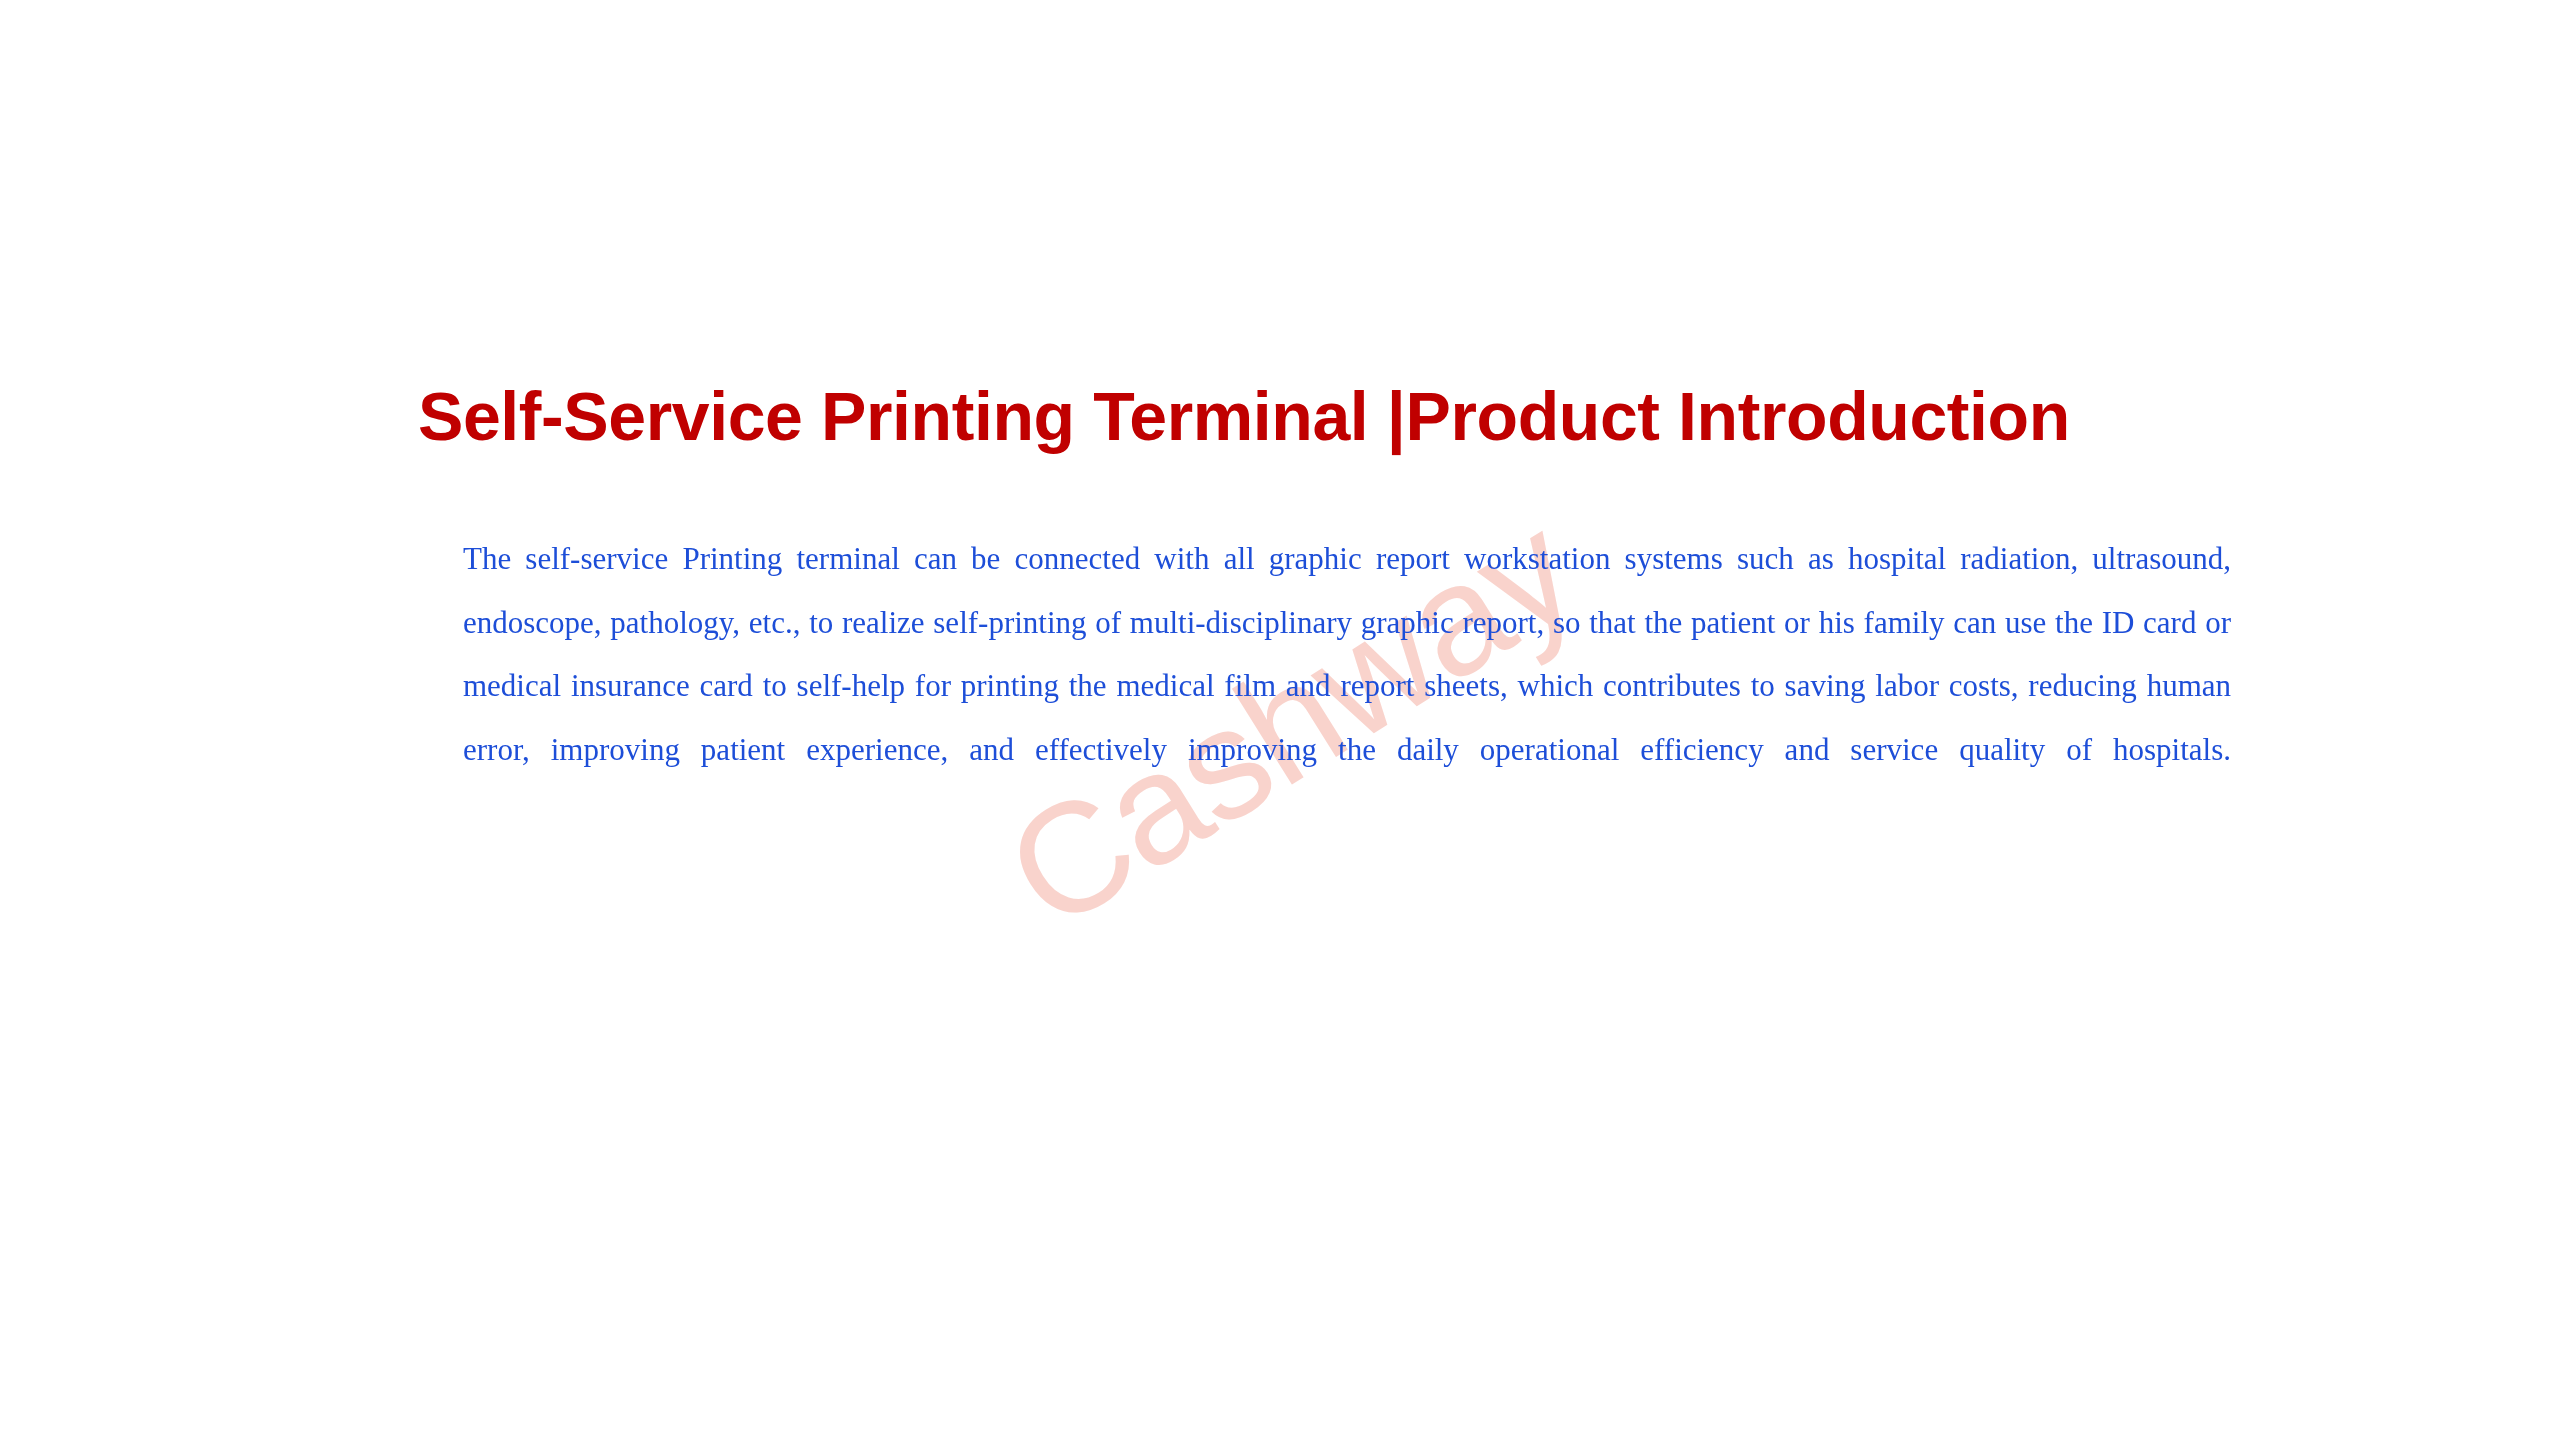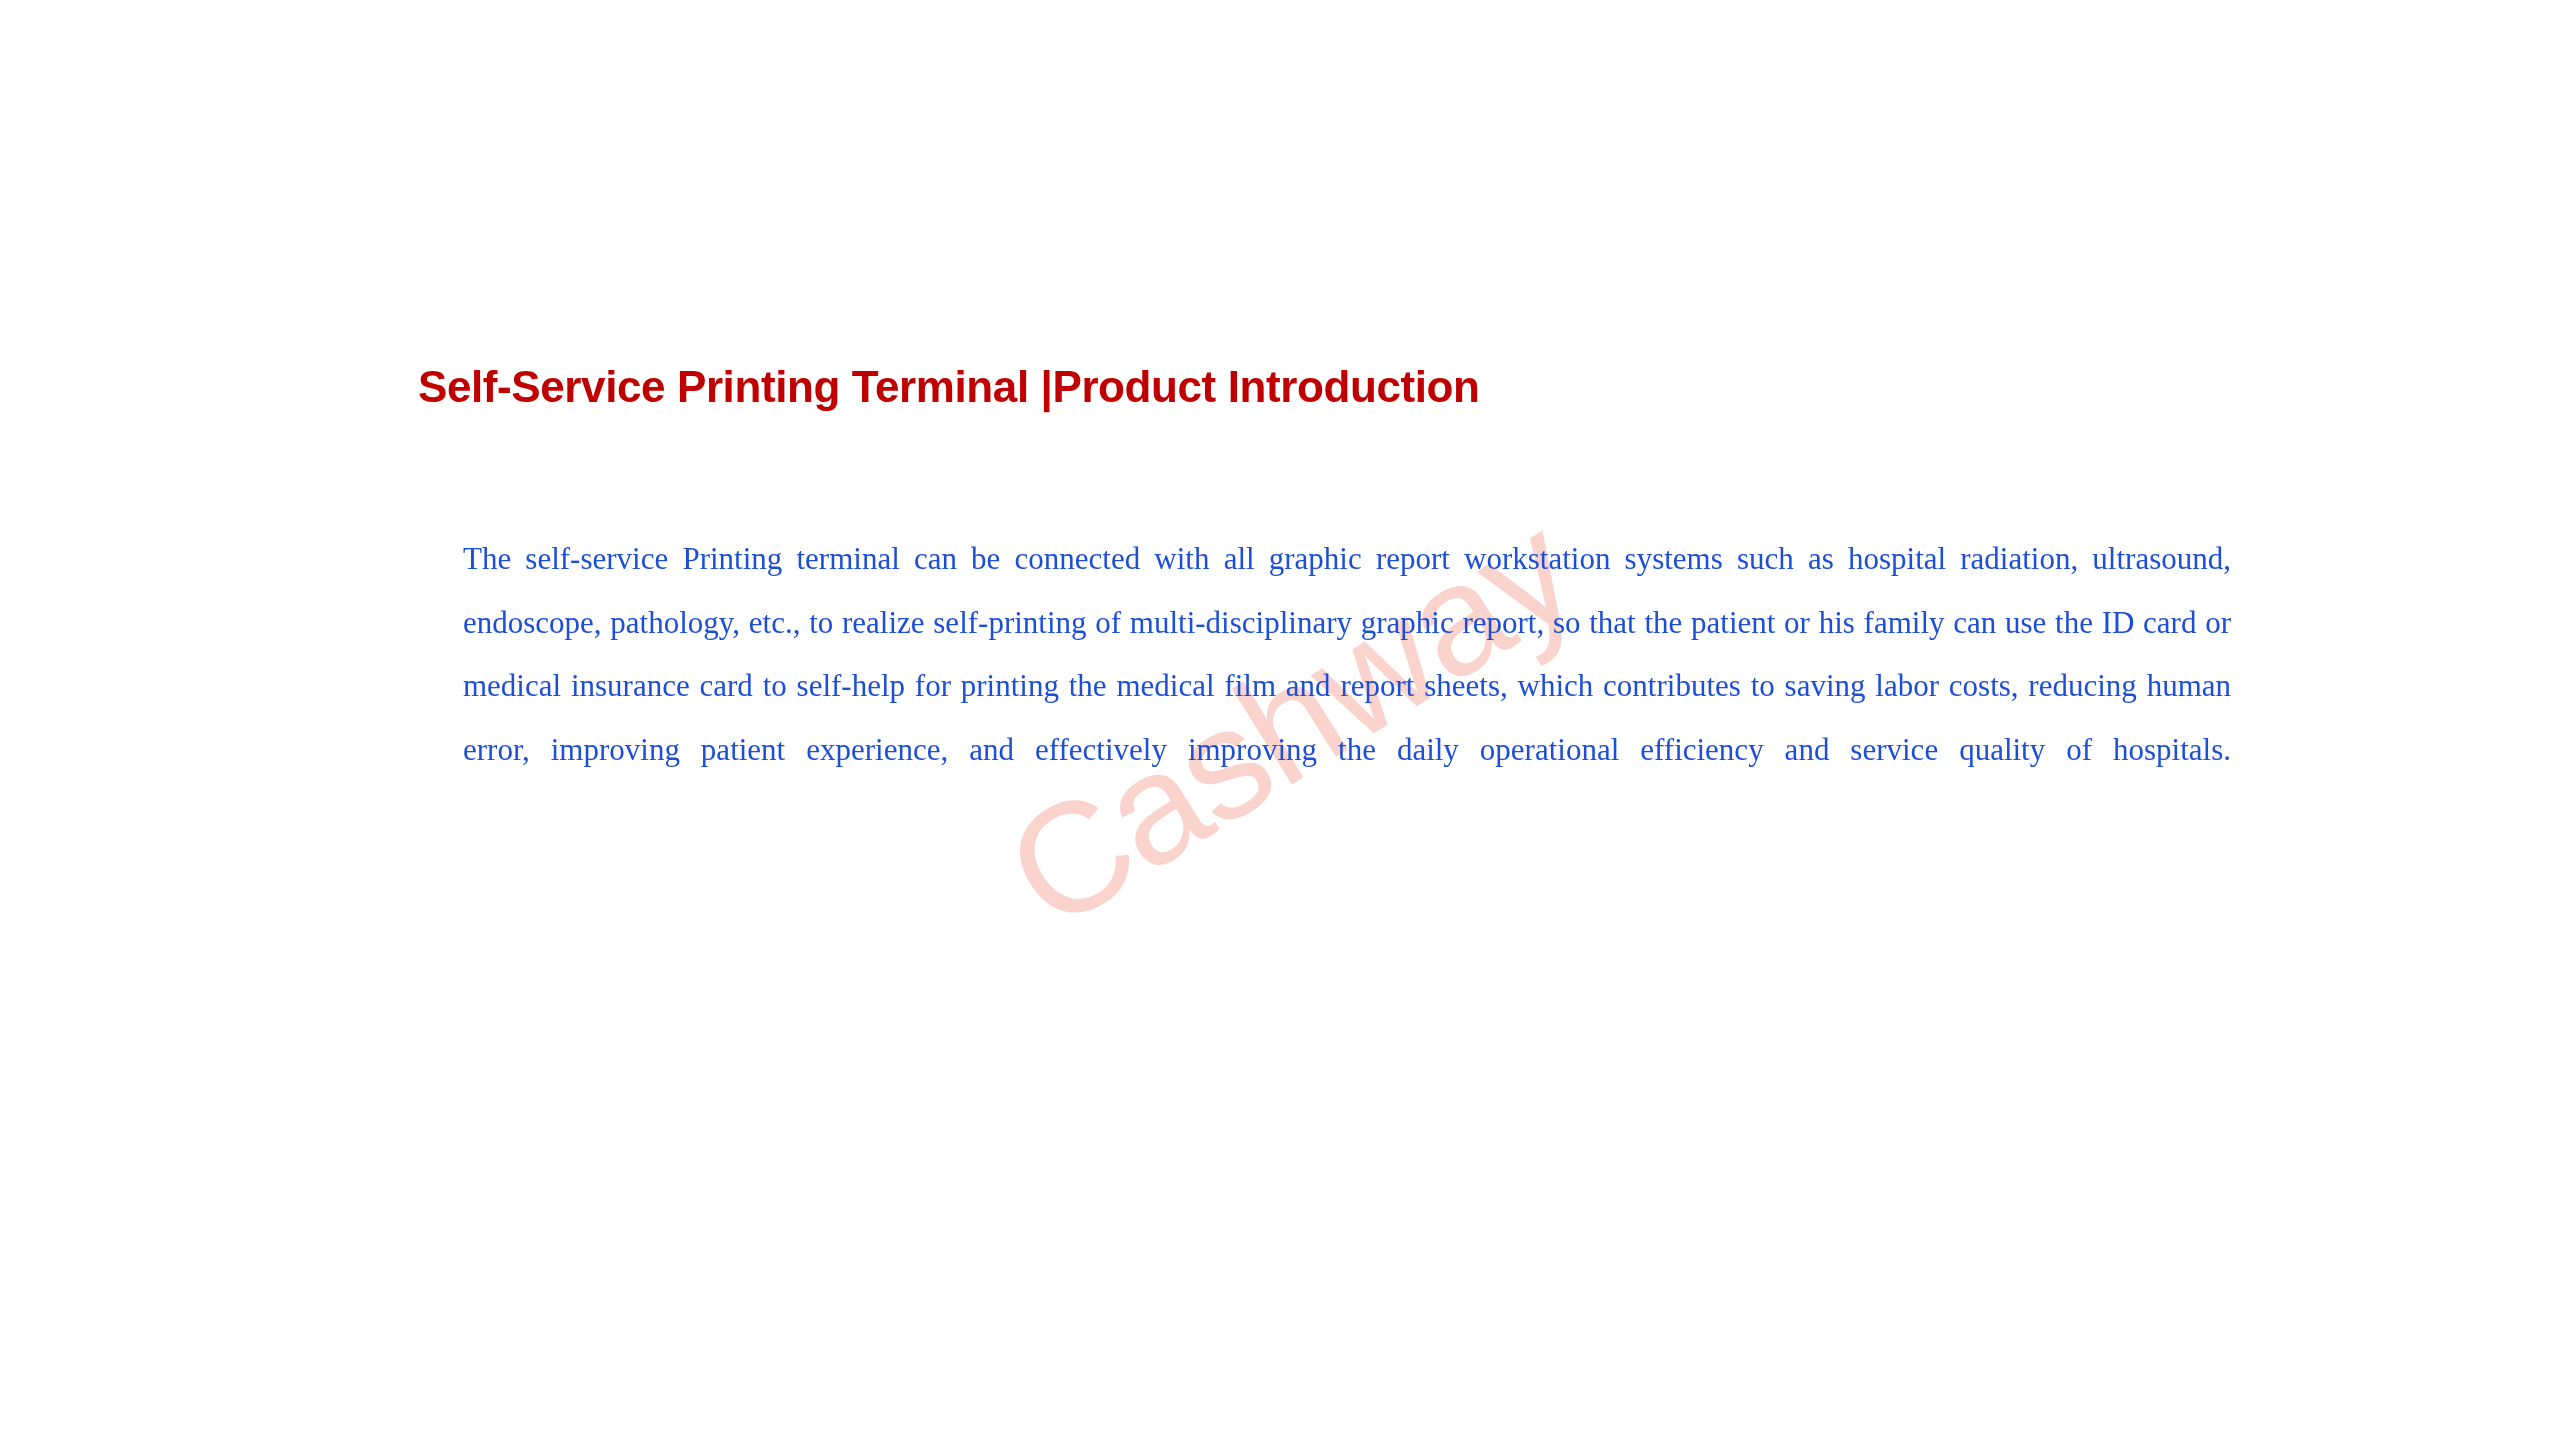--- a/index.html
+++ b/index.html
@@ -53,21 +53,21 @@
     height: 1440px;
     z-index: 2;
   }
 
   #slide-title {
     position: absolute;
     left: 418px;
     top: 336px;
     width: 1760px;
     font-family: "Liberation Sans", sans-serif;
-    font-size: 44px;
+    font-size: 68px;
     font-weight: 700;
     color: #c00000;
     letter-spacing: -0.4px;
     line-height: 1.0;
     white-space: nowrap;
   }
 
   #body-paragraph {
     position: absolute;
     left: 463px;

